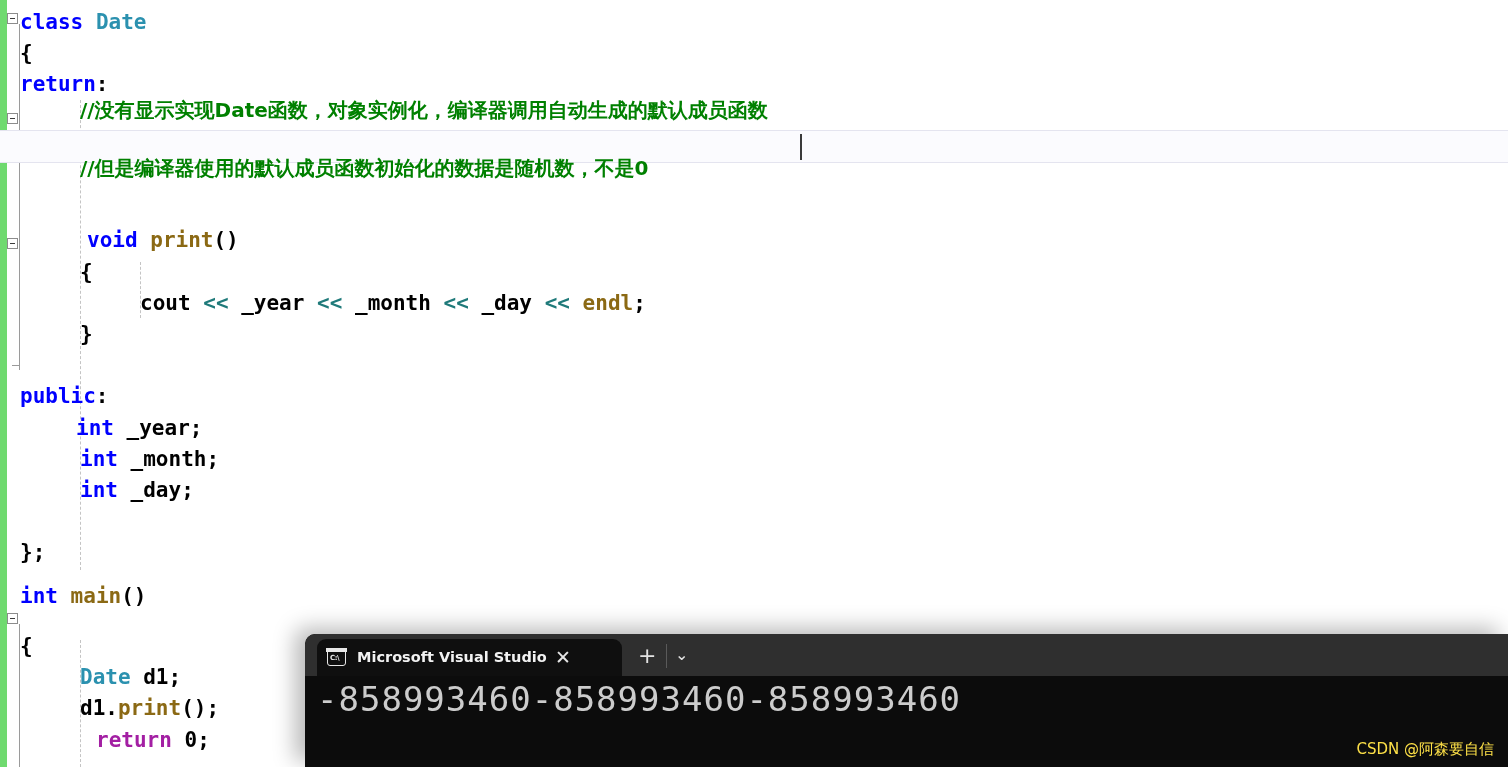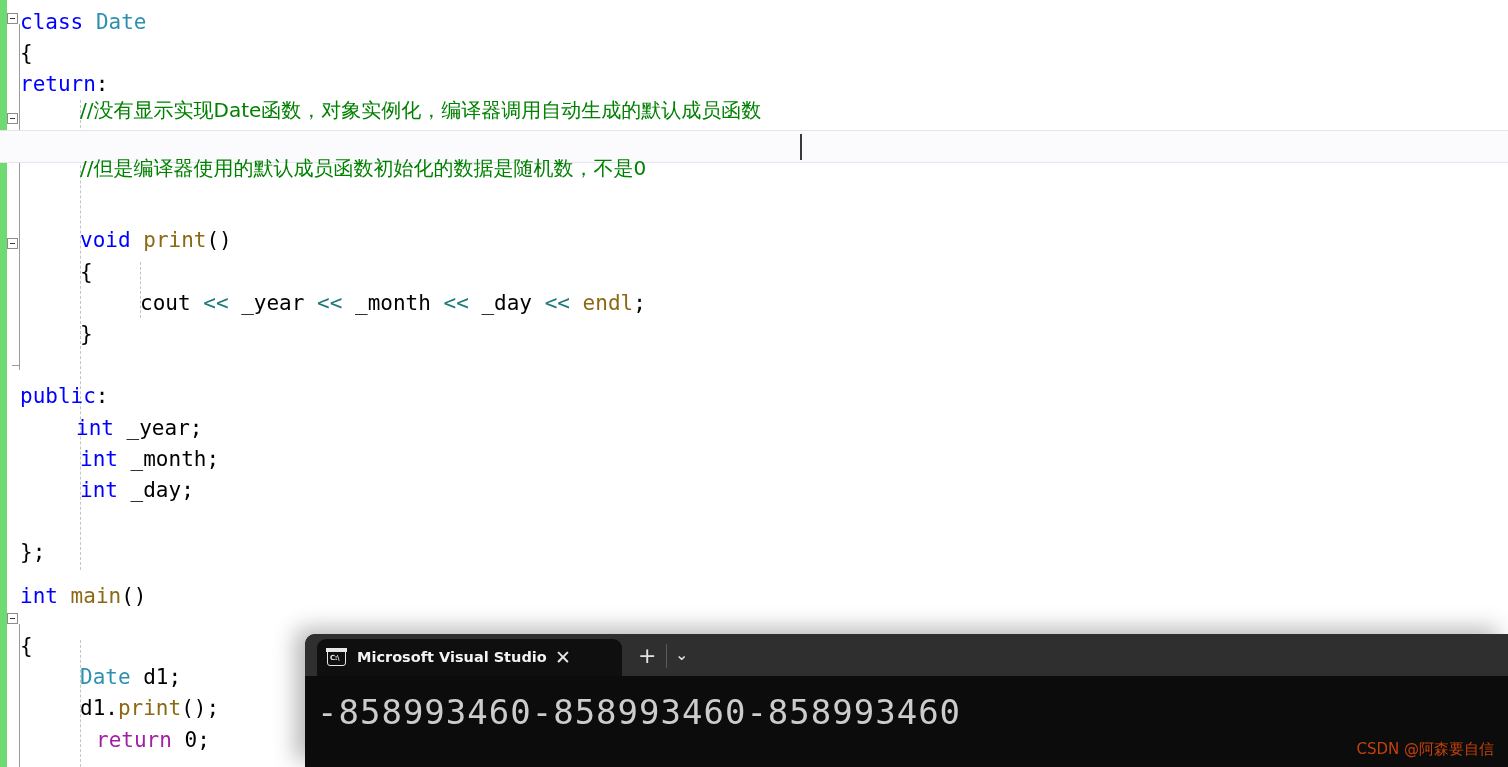--- a/index.html
+++ b/index.html
@@ -13,20 +13,21 @@
     position: relative;
     overflow: hidden;
     font-family: "DejaVu Sans Mono", monospace;
   }
 
   
   #editor {
     position: absolute;
     inset: 0;
     background: #ffffff;
+    font-weight: bold;
   }
 
   
   .change-bar {
     position: absolute;
     left: 0;
     top: 0;
     width: 7px;
     height: 767px;
     background: #6fda6f;
@@ -221,34 +222,34 @@
     left: 370px;
     top: 12px;
     font-family: "DejaVu Sans", sans-serif;
     font-size: 16px;
     color: #e2e2e2;
     line-height: 18px;
   }
   .term-output {
     position: absolute;
     left: 12px;
-    top: 58px;
+    top: 45px;
     font-family: "DejaVu Sans Mono", monospace;
     font-size: 34px;
     letter-spacing: 1px;
     color: #cccccc;
     white-space: pre;
   }
   .watermark {
     position: absolute;
     right: 14px;
     bottom: 8px;
     font-family: "DejaVu Sans", sans-serif;
     font-size: 15px;
-    color: #c2410c;
+    color: #fde047;
     white-space: nowrap;
   }
 </style>
 </head>
 <body>
 
 <div id="editor">
 
   <div class="change-bar"></div>
 
@@ -275,21 +276,21 @@
   <div id="caret" class="caret" style="left: 800px; top: 133.8px; height: 26.2px;"></div>
 
   <div id="code-body">
       <div class="code-line" style="top: 10px; left: 20px;"><span class="kw">class</span><span class="plain"> </span><span class="type">Date</span></div>
       <div class="code-line" style="top: 41.2px; left: 20px;"><span class="plain">{</span></div>
       <div class="code-line" style="top: 72.4px; left: 20px;"><span class="kw">return</span><span class="plain">:</span></div>
       <div class="code-line" style="top: 98px; left: 80px;"><span class="comment cjk">//没有显示实现Date函数，对象实例化，编译器调用自动生成的默认成员函数</span></div>
       <div class="code-line" style="top: 120px; left: 80px; margin-top: 36px;"><span class="comment cjk">//但是编译器使用的默认成员函数初始化的数据是随机数，不是0</span></div>
       <div class="code-line" style="top: 166px; left: 20px;"></div>
       <div class="code-line" style="top: 197.2px; left: 20px;"></div>
-      <div class="code-line" style="top: 228.4px; left: 80px;"><span class="kw">void</span><span class="plain"> </span><span class="fn">print</span><span class="plain">()</span></div>
+      <div class="code-line" style="top: 228.4px; left: 87px;"><span class="kw">void</span><span class="plain"> </span><span class="fn">print</span><span class="plain">()</span></div>
       <div class="code-line" style="top: 259.6px; left: 80px;"><span class="plain">{</span></div>
       <div class="code-line" style="top: 290.8px; left: 140px;"><span class="plain">cout</span><span class="plain"> </span><span class="op">&lt;&lt;</span><span class="plain"> _year </span><span class="op">&lt;&lt;</span><span class="plain"> _month </span><span class="op">&lt;&lt;</span><span class="plain"> _day </span><span class="op">&lt;&lt;</span><span class="plain"> </span><span class="fn">endl</span><span class="plain">;</span></div>
       <div class="code-line" style="top: 322px; left: 80px;"><span class="plain">}</span></div>
       <div class="code-line" style="top: 353.2px; left: 20px;"></div>
       <div class="code-line" style="top: 384.4px; left: 20px;"><span class="kw">public</span><span class="plain">:</span></div>
       <div class="code-line" style="top: 415.6px; left: 76px;"><span class="kw">int</span><span class="plain"> _year;</span></div>
       <div class="code-line" style="top: 446.8px; left: 80px;"><span class="kw">int</span><span class="plain"> _month;</span></div>
       <div class="code-line" style="top: 478px; left: 80px;"><span class="kw">int</span><span class="plain"> _day;</span></div>
       <div class="code-line" style="top: 509.2px; left: 20px;"></div>
       <div class="code-line" style="top: 540.4px; left: 20px;"><span class="plain">};</span></div>

